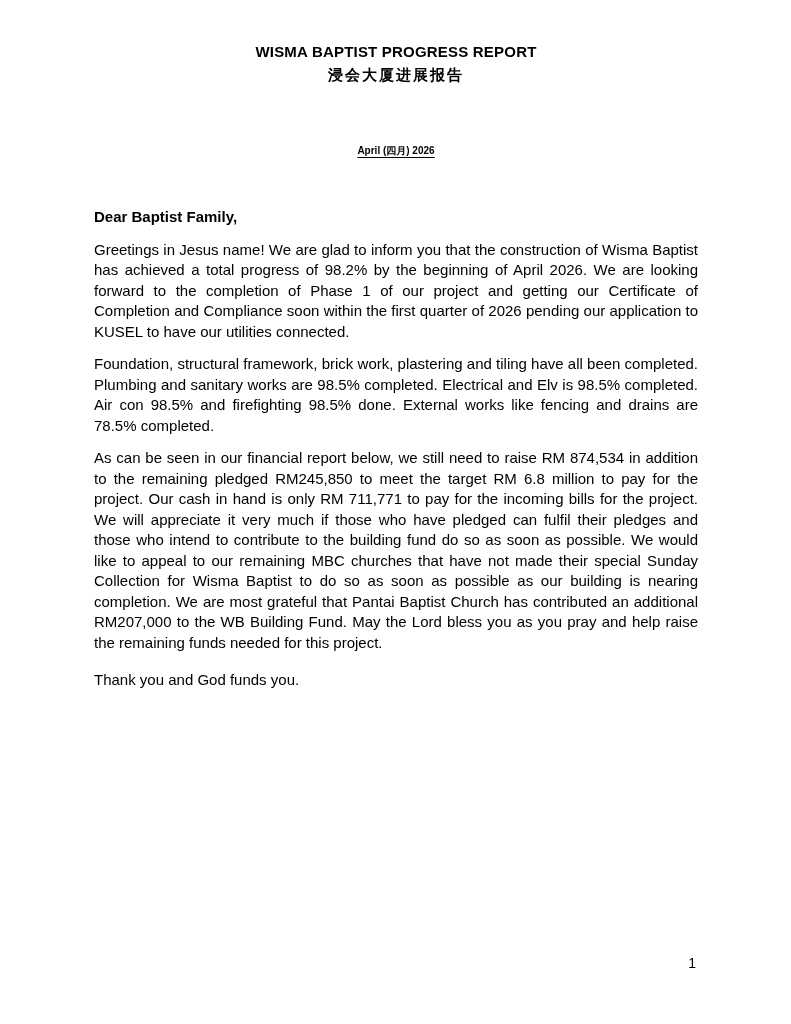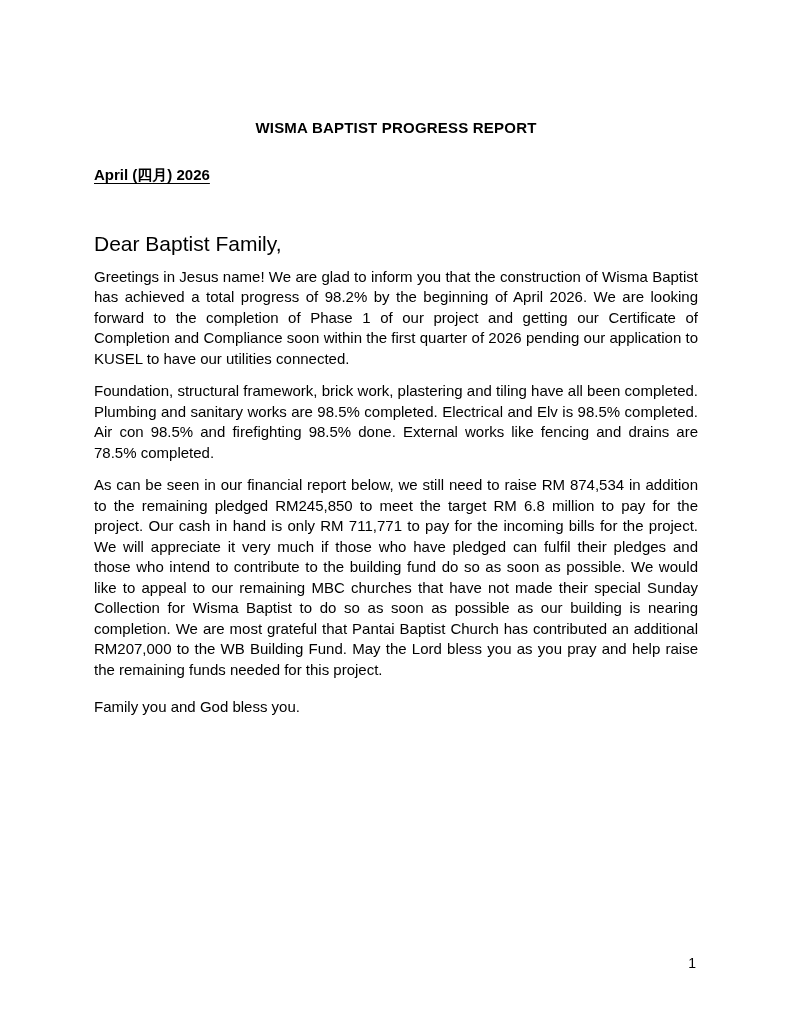--- a/index.html
+++ b/index.html
@@ -8,52 +8,52 @@
     background: #ffffff;
   }
   .page {
     position: relative;
     width: 791px;
     height: 1024px;
     background: #ffffff;
     font-family: "Liberation Sans", "DejaVu Sans", sans-serif;
     color: #000000;
     box-sizing: border-box;
-    padding: 116px 93px 0 94px;
+    padding: 40px 93px 0 94px;
     overflow: hidden;
   }
   .title-block {
     text-align: center;
   }
   .title-line {
     font-size: 15px;
     font-weight: bold;
     line-height: 23px;
     letter-spacing: 0.2px;
   }
   .title-cn {
     font-size: 15px;
     font-weight: bold;
     line-height: 23px;
     letter-spacing: 2px;
   }
   .date-line {
-    margin-top: 27px;
-    text-align: left;
-    font-size: 15px;
+    margin-top: 58px;
+    text-align: center;
+    font-size: 10px;
     font-weight: bold;
   }
   .date-line span {
     text-decoration: underline;
     text-underline-offset: 3px;
   }
   .salutation {
     margin-top: 49px;
-    font-size: 21px;
-    font-weight: normal;
+    font-size: 15px;
+    font-weight: bold;
     line-height: 20.5px;
   }
   .body-para {
     margin-top: 12px;
     margin-bottom: 0;
     font-size: 15px;
     line-height: 20.5px;
     text-align: justify;
   }
   .body-para.first {
@@ -71,31 +71,32 @@
     color: #000000;
   }
 </style>
 </head>
 <body>
 
 <div class="page">
 
   <div class="title-block">
     <div class="title-line">WISMA BAPTIST PROGRESS REPORT</div>
+    <div class="title-cn">浸会大厦进展报告</div>
   </div>
 
   <div class="date-line">
     <span>April (四月) 2026</span>
   </div>
 
   <div class="salutation">Dear Baptist Family,</div>
 
   <p class="body-para first">Greetings in Jesus name! We are glad to inform you that the construction of Wisma Baptist has achieved a total progress of 98.2% by the beginning of April 2026. We are looking forward to the completion of Phase 1 of our project and getting our Certificate of Completion and Compliance soon within the first quarter of 2026 pending our application to KUSEL to have our utilities connected.</p>
 
   <p class="body-para">Foundation, structural framework, brick work, plastering and tiling have all been completed. Plumbing and sanitary works are 98.5% completed. Electrical and Elv is 98.5% completed. Air con 98.5% and firefighting 98.5% done. External works like fencing and drains are 78.5% completed.</p>
 
   <p class="body-para">As can be seen in our financial report below, we still need to raise RM 874,534 in addition to the remaining pledged RM245,850 to meet the target RM 6.8 million to pay for the project. Our cash in hand is only RM 711,771 to pay for the incoming bills for the project. We will appreciate it very much if those who have pledged can fulfil their pledges and those who intend to contribute to the building fund do so as soon as possible. We would like to appeal to our remaining MBC churches that have not made their special Sunday Collection for Wisma Baptist to do so as soon as possible as our building is nearing completion. We are most grateful that Pantai Baptist Church has contributed an additional RM207,000 to the WB Building Fund. May the Lord bless you as you pray and help raise the remaining funds needed for this project.</p>
 
-  <div class="closing">Family you and God bless you.</div>
+  <div class="closing">Thank you and God funds you.</div>
 
   <div class="page-number">1</div>
 
 </div>
 
 </body></html>

